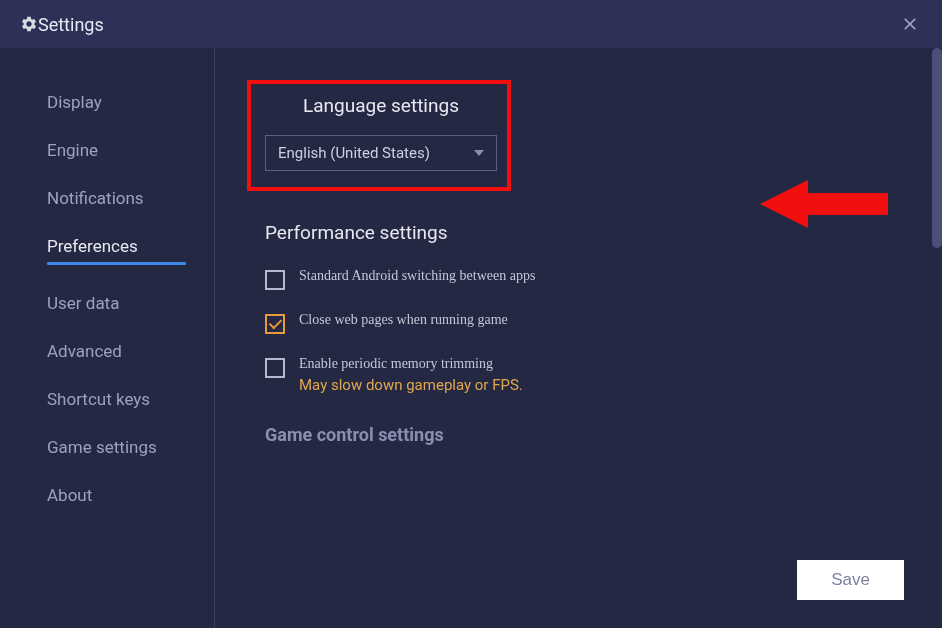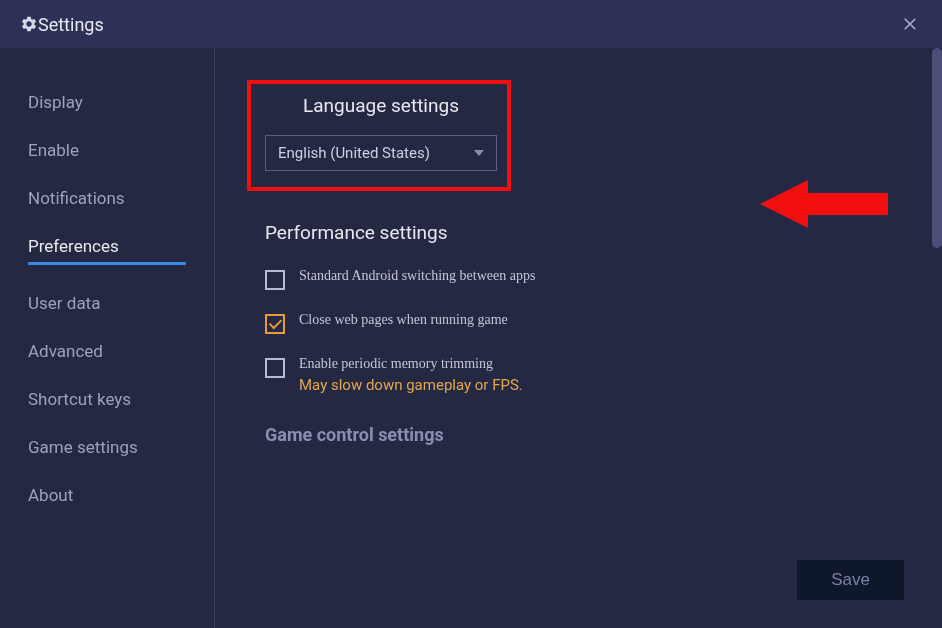--- a/index.html
+++ b/index.html
@@ -55,20 +55,21 @@
       justify-content: center;
     }
     .body-wrap {
       display: flex;
       height: calc(100% - 48px);
     }
     .sidebar {
       width: 215px;
       border-right: 1px solid #3a3f63;
       padding-top: 30px;
+      padding-left: 19px;
     }
     .sidebar-item {
       padding: 14px 28px;
       color: #9ca1bd;
       font-size: 17px;
       cursor: pointer;
     }
     .sidebar-item.active {
       color: #e8e9f0;
     }
@@ -182,21 +183,21 @@
     .game-control-title {
       color: #8a8fb0;
       font-size: 18px;
       font-weight: 700;
       margin-top: 14px;
     }
     .save-btn {
       position: absolute;
       right: 38px;
       bottom: 28px;
-      background: #0f172a;
+      background: #ffffff;
       color: #7c82a5;
       font-size: 17px;
       padding: 10px 34px;
       cursor: pointer;
       border: none;
     }
     .scrollbar {
       position: absolute;
       right: 0;
       top: 48px;
@@ -225,21 +226,21 @@
   </span>
 </div>
 
 <div class="body-wrap">
   <div class="sidebar">
     <div class="sidebar-item">
       <span>Display</span>
       
     </div>
     <div class="sidebar-item">
-      <span>Enable</span>
+      <span>Engine</span>
       
     </div>
     <div class="sidebar-item">
       <span>Notifications</span>
       
     </div>
     <div class="sidebar-item active">
       <span>Preferences</span>
       <div class="underline"></div>
     </div>

